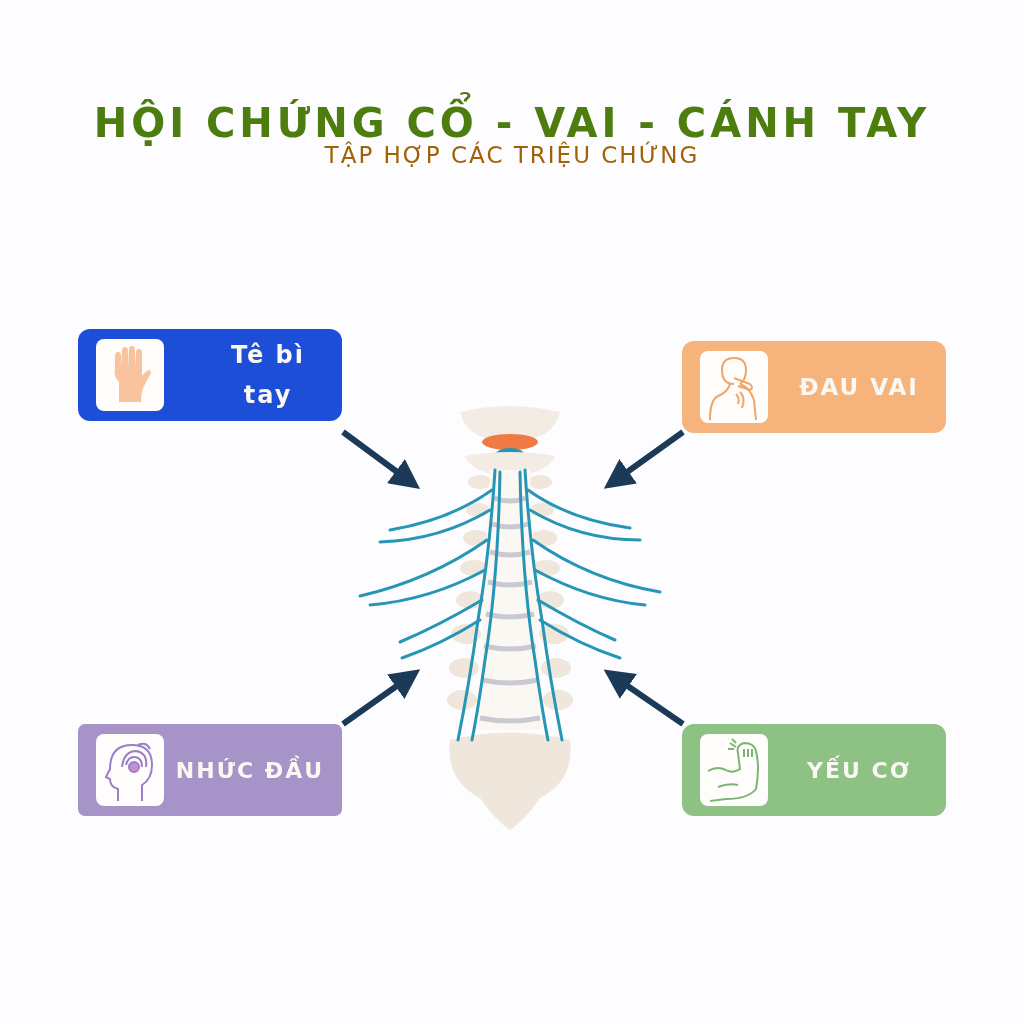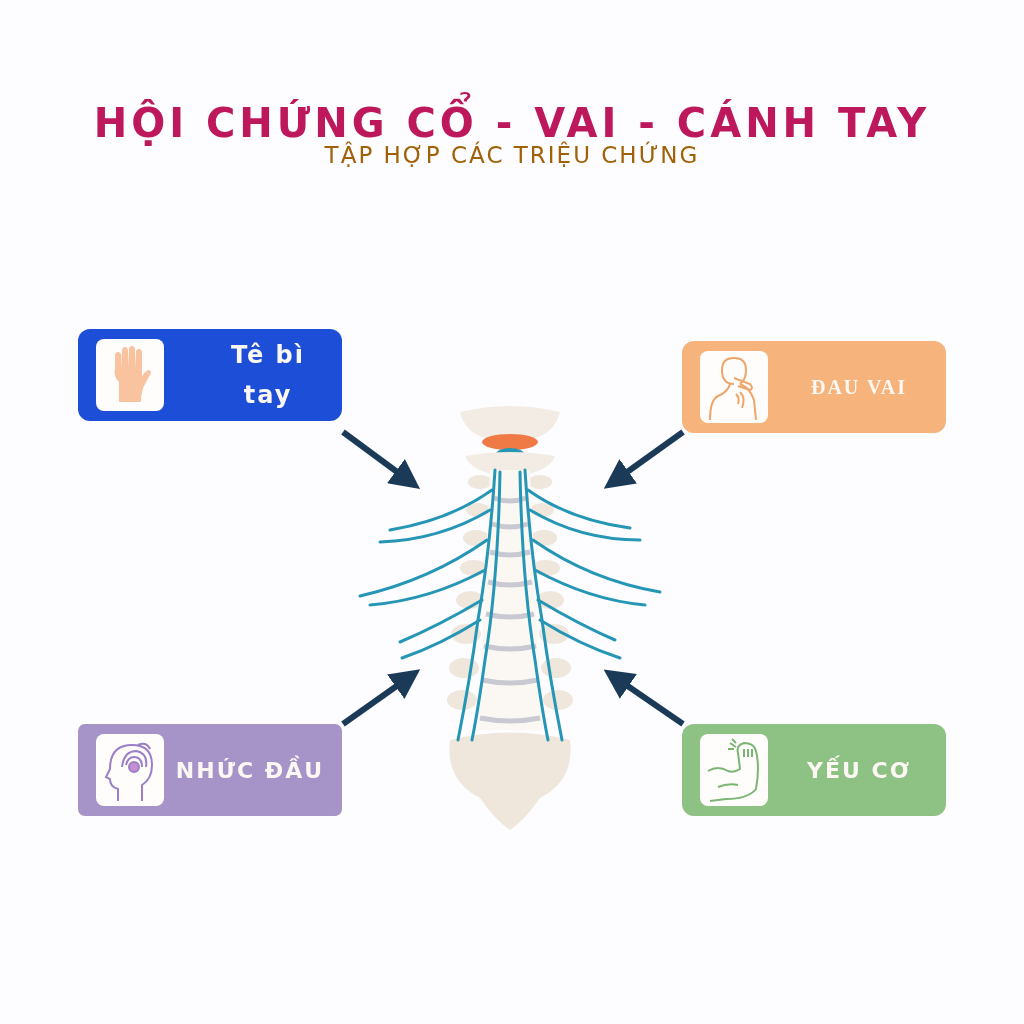--- a/index.html
+++ b/index.html
@@ -2,21 +2,21 @@
 <html><head>
 <meta charset="utf-8">
 <style>
   * { box-sizing: border-box; margin: 0; padding: 0; }
   html, body { width: 1024px; height: 1024px; background: #fdfcfe; overflow: hidden; }
   body { position: relative; font-family: "DejaVu Sans", sans-serif; }
 
   .title {
     position: absolute; left: 0; top: 100px; width: 1024px; text-align: center;
     font-family: "DejaVu Sans", sans-serif; font-weight: bold;
-    font-size: 40px; letter-spacing: 4px; color: #be185d;
+    font-size: 40px; letter-spacing: 4px; color: #4d7c0f;
   }
   .subtitle {
     position: absolute; left: 0; top: 142px; width: 1024px; text-align: center;
     font-family: "DejaVu Sans", sans-serif; font-size: 23px;
     letter-spacing: 2px; color: #a16207;
   }
 
   .card {
     position: absolute; width: 264px; height: 92px; border-radius: 12px;
     display: flex; align-items: center;
@@ -27,21 +27,21 @@
     display: flex; align-items: center; justify-content: center;
   }
   .card .label {
     position: absolute; left: 90px; right: 0; top: 0; bottom: 0;
     display: flex; align-items: center; justify-content: center; text-align: center;
     color: #fbf7f2; font-weight: bold; font-family: "DejaVu Sans", sans-serif;
   }
   .card-tebi { left: 78px; top: 329px; background: #1d4ed8; }
   .card-tebi .label { font-size: 24px; line-height: 40px; letter-spacing: 2px; width: 160px; left: 110px; white-space: pre-line; }
   .card-dauvai { left: 682px; top: 341px; background: #f6b47c; }
-  .card-dauvai .label { font-size: 20px; letter-spacing: 2px; font-family: Liberation Serif, serif; }
+  .card-dauvai .label { font-size: 23px; letter-spacing: 2px; }
   .card-nhucdau { left: 78px; top: 724px; background: #a693c8; border-radius: 7px; }
   .card-nhucdau .label { font-size: 22px; letter-spacing: 2px; left: 80px; }
   .card-yeuco { left: 682px; top: 724px; background: #8ec184; padding-left: 9px; }
   .card-yeuco .label { font-size: 22px; letter-spacing: 2px; }
 
   .arrow { position: absolute; left: 0; top: 0; width: 1024px; height: 1024px; pointer-events: none; }
   .spine { position: absolute; left: 340px; top: 400px; width: 340px; height: 440px; }
 </style>
 </head>
 <body>

